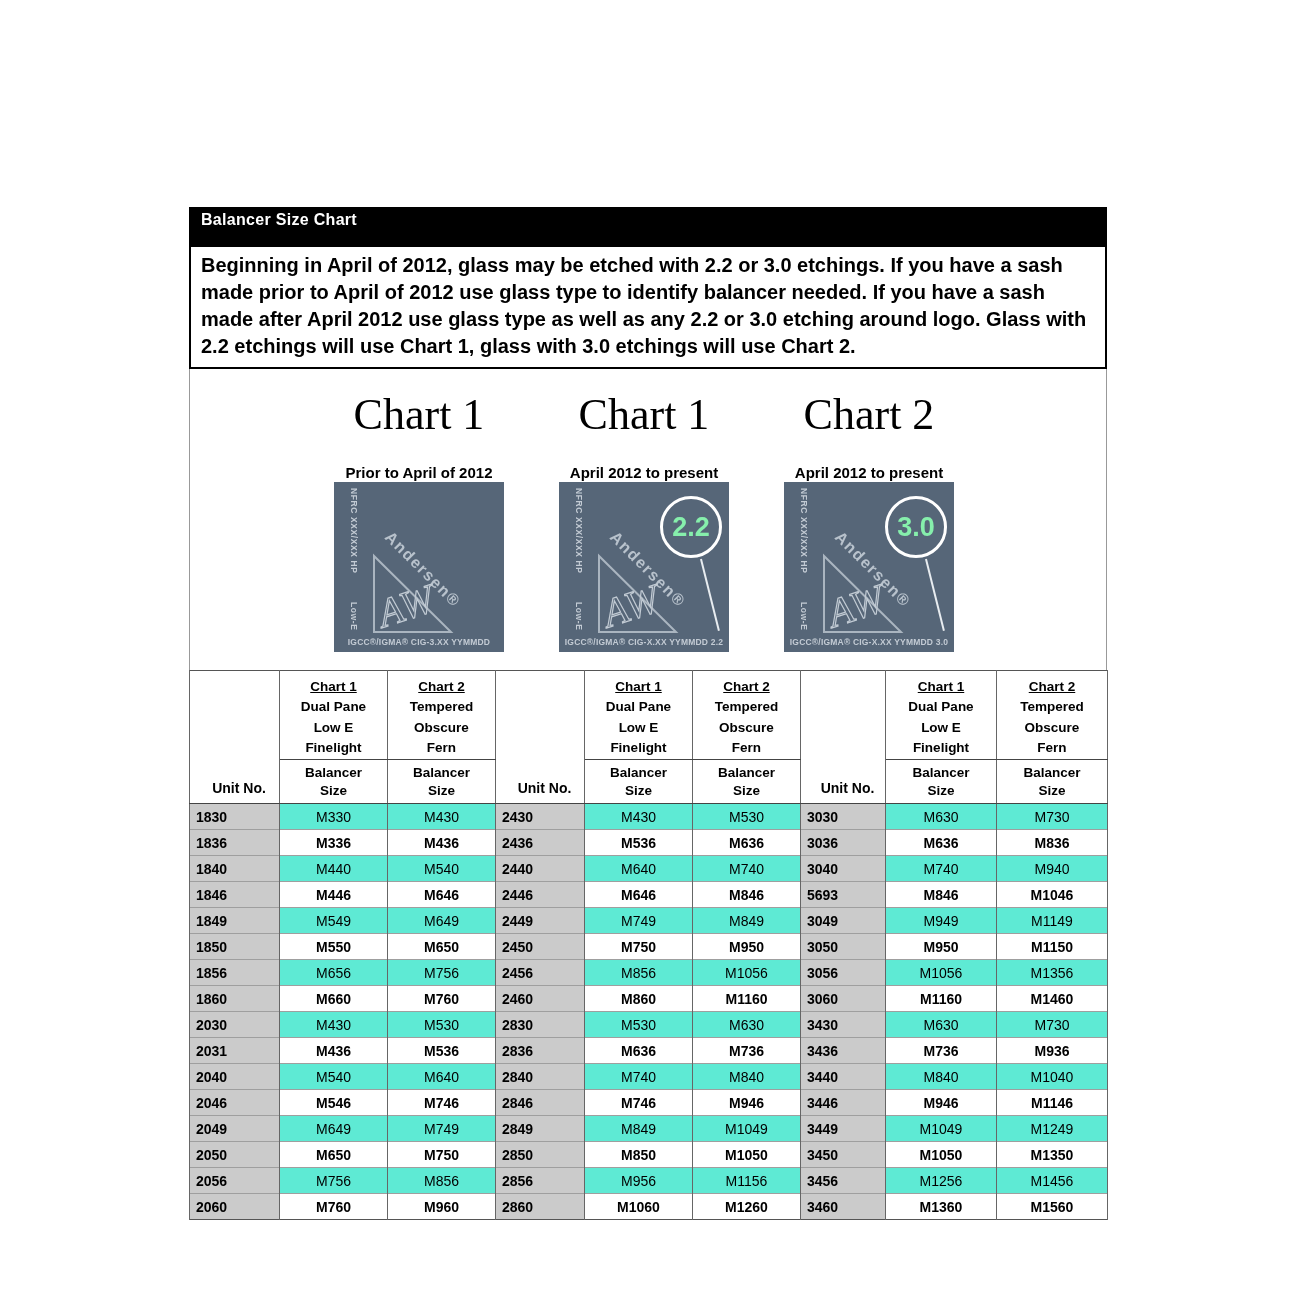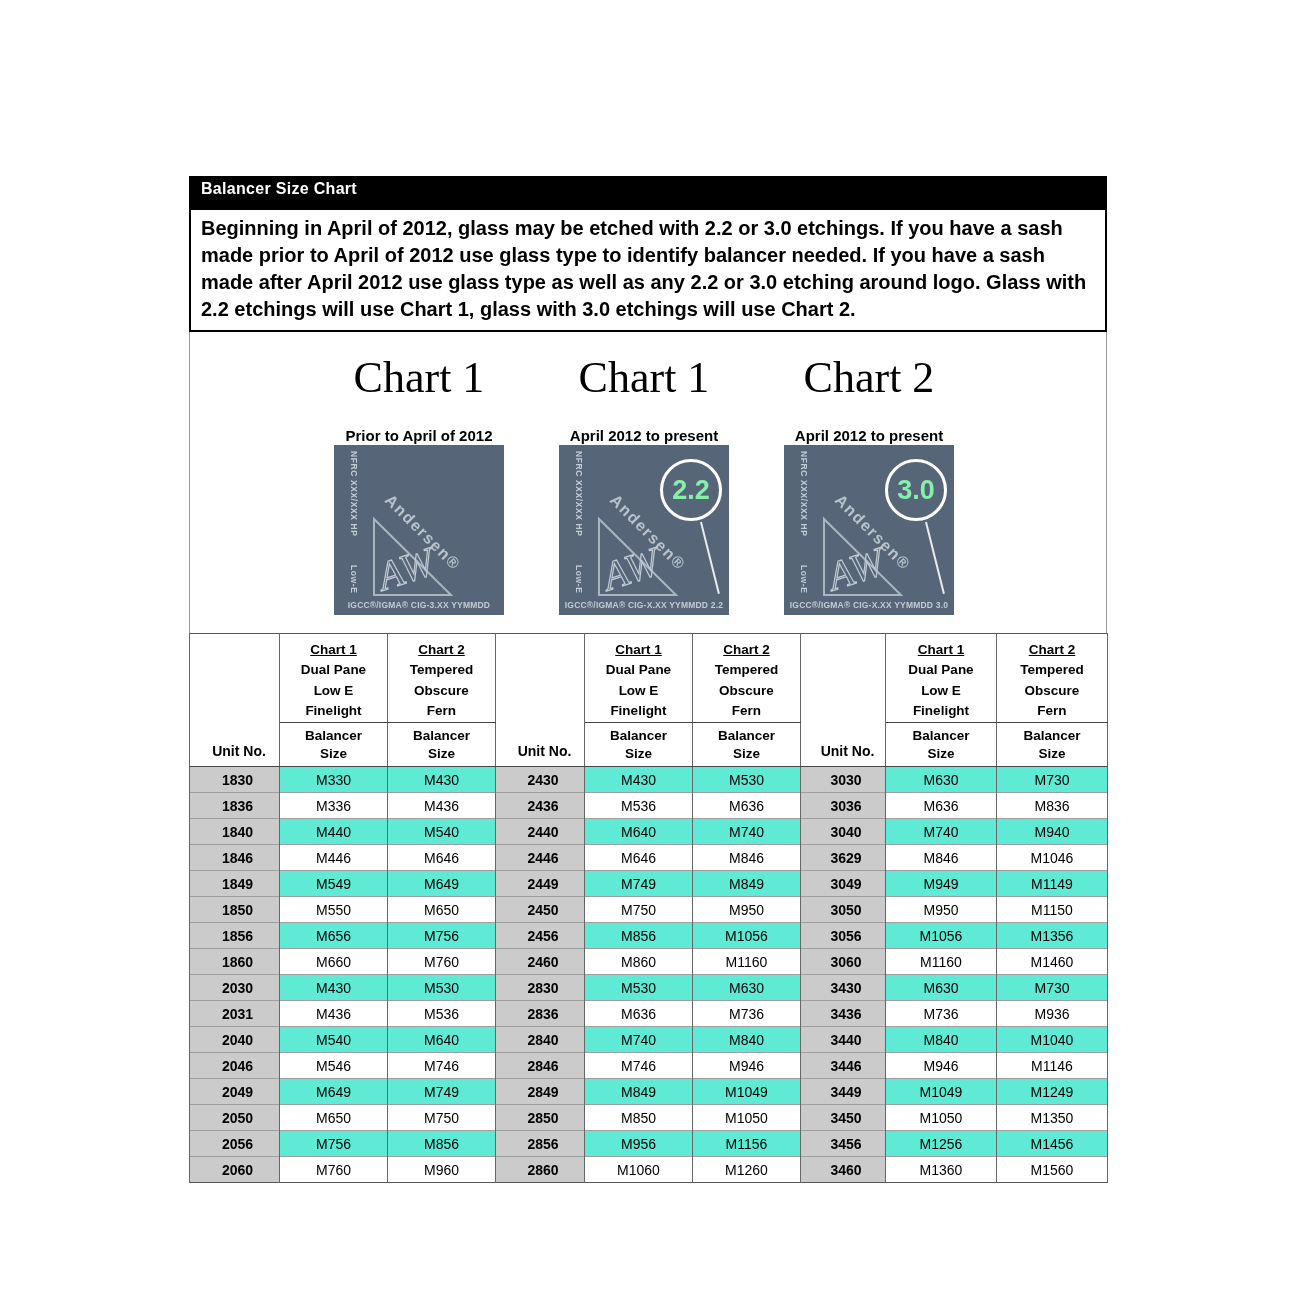--- a/index.html
+++ b/index.html
@@ -1,23 +1,23 @@
 <!DOCTYPE html>
 <html><head>
 <meta charset="utf-8">
 <style>
   html,body { margin:0; padding:0; background:#fff; }
   body { width:1296px; height:1296px; position:relative;
          font-family:"Liberation Sans", sans-serif; color:#000; }
   .page { position:absolute; left:189px; top:176px; width:918px; }
 
   
-  .title-bar { background:#000; color:#fff; height:34px; line-height:26px;
+  .title-bar { background:#000; color:#fff; height:40px; line-height:26px;
                padding-left:12px; font-weight:bold; font-size:16px;
-               letter-spacing:.3px; box-sizing:border-box; }
+               letter-spacing:.3px; box-sizing:border-box;margin-top:31px; }
 
   
   .intro { border:2px solid #000; border-top:none; padding:5px 10px 7px 10px;
            font-weight:bold; font-size:20px; line-height:1.35; box-sizing:border-box; }
 
   
   .charts-section { position:relative; height:301px; box-sizing:border-box;
                     border-left:1px solid #999; border-right:1px solid #999; }
   .etch-col { position:absolute; top:0; width:190px; text-align:center; }
   .etch-col.c0 { left:134px; } .etch-col.c1 { left:359px; } .etch-col.c2 { left:584px; }
@@ -44,23 +44,23 @@
   table.balancer { border-collapse:collapse; width:918px; table-layout:fixed;
                    font-size:14px; border:1px solid #555; }
   th, td { border-left:1px solid #666; border-right:1px solid #666; box-sizing:border-box; }
   thead th { background:#fff; font-size:13.5px; vertical-align:top; }
   th.group-hdr { height:84px; padding-top:6px; line-height:1.5; border-bottom:1px solid #444; }
   th.bal-hdr { height:44px; padding-top:4px; line-height:1.35; border-bottom:1px solid #444; }
   th.unit-hdr { vertical-align:bottom; text-align:center; padding:0 0 7px 9px;
                 font-size:14px; border-bottom:1px solid #444; }
   .th-title { text-decoration:underline; }
   tbody td { height:26px; padding:0; text-align:center; border-top:1px solid #9f9f9f; }
-  tbody td.unit { text-align:center; padding-left:6px; font-weight:bold; background:#cbcbcb; }
+  tbody td.unit { text-align:left; padding-left:6px; font-weight:bold; background:#cbcbcb; }
   tr.gray td.val { background:#5eead4; }
-  tr.white td.val { background:#fff; }
+  tr.white td.val { background:#fff;font-weight:bold; }
 </style>
 </head>
 <body>
 
 <div class="page">
 
   <div class="title-bar">
     <span>Balancer Size Chart</span>
   </div>
 
@@ -234,21 +234,21 @@
           <td class="val">M740</td>
           <td class="val">M940</td>
         </tr>
         <tr class="white">
           <td class="unit">1846</td>
           <td class="val">M446</td>
           <td class="val">M646</td>
           <td class="unit">2446</td>
           <td class="val">M646</td>
           <td class="val">M846</td>
-          <td class="unit">3629</td>
+          <td class="unit">5693</td>
           <td class="val">M846</td>
           <td class="val">M1046</td>
         </tr>
         <tr class="gray">
           <td class="unit">1849</td>
           <td class="val">M549</td>
           <td class="val">M649</td>
           <td class="unit">2449</td>
           <td class="val">M749</td>
           <td class="val">M849</td>

